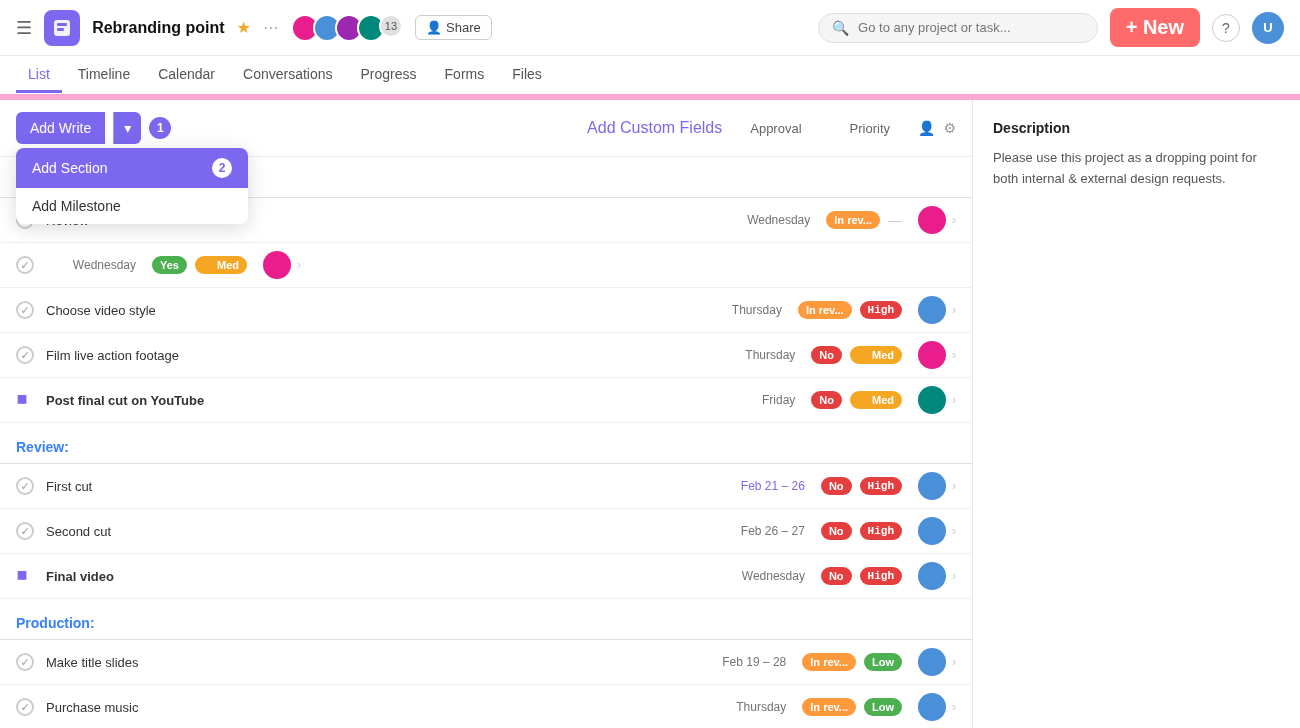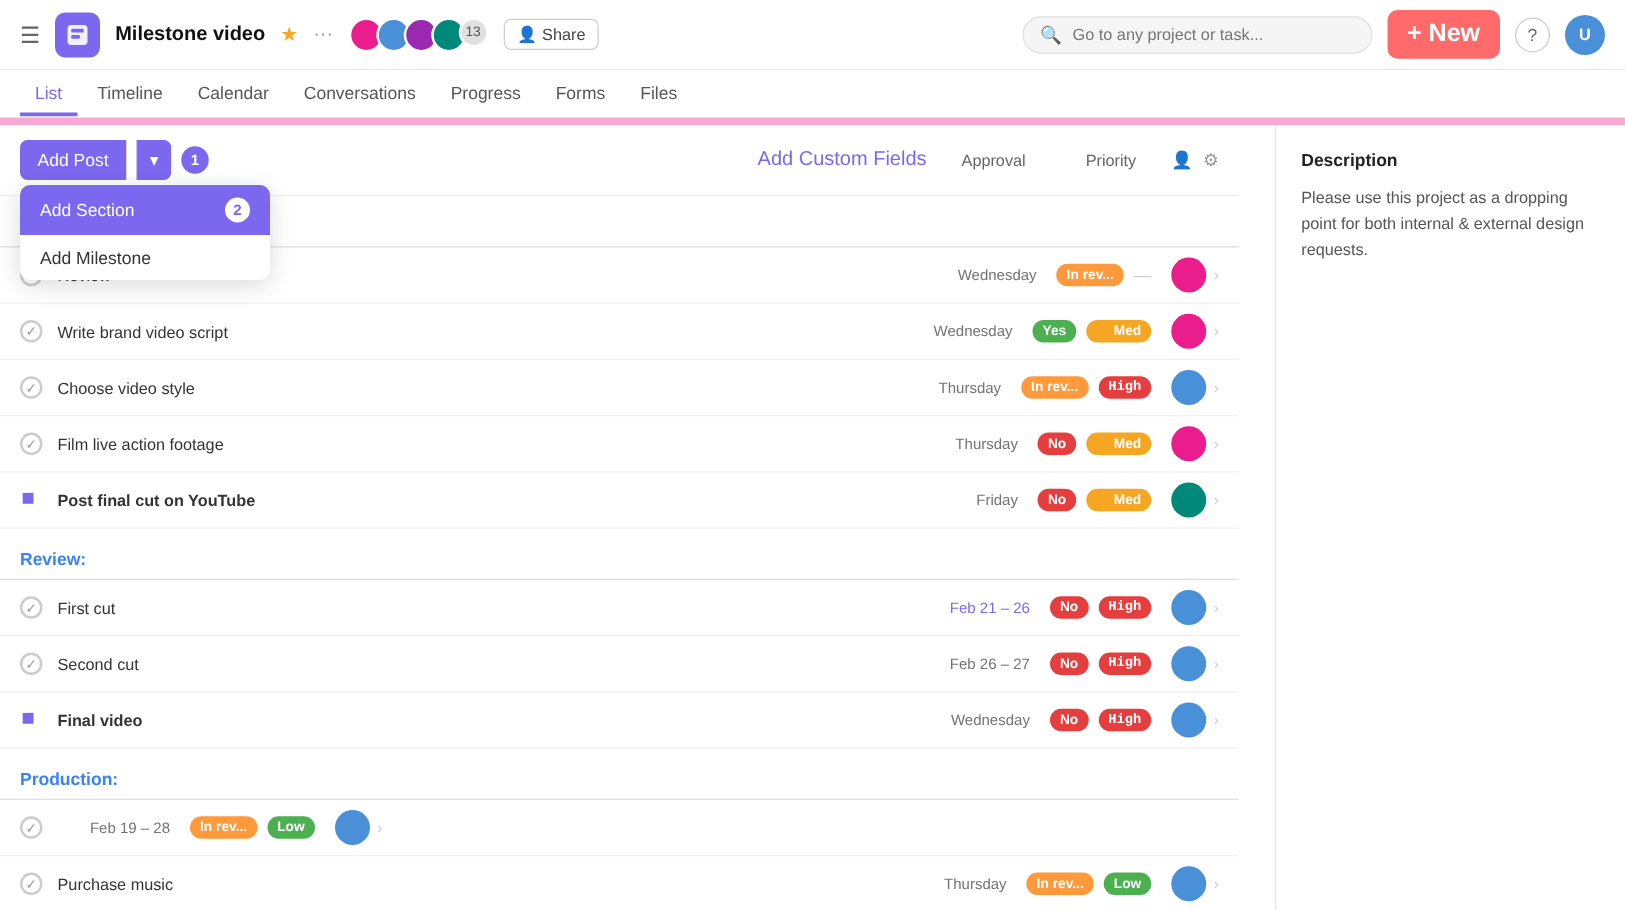--- a/index.html
+++ b/index.html
@@ -39,21 +39,21 @@
     .toolbar { display: flex; align-items: center; padding: 12px 16px; gap: 8px; border-bottom: 1px solid #eee; background: #fff; position: sticky; top: 0; z-index: 10; }
     .add-task-btn { background: #7b68ee; color: white; border: none; border-radius: 6px 0 0 6px; padding: 8px 14px; font-size: 14px; font-weight: 500; cursor: pointer; }
     .add-task-dropdown { background: #7b68ee; color: white; border: none; border-radius: 0 6px 6px 0; padding: 8px 10px; font-size: 14px; cursor: pointer; border-left: 1px solid rgba(255,255,255,0.3); }
     .task-count-badge { background: #7b68ee; color: white; border-radius: 50%; width: 22px; height: 22px; font-size: 12px; display: flex; align-items: center; justify-content: center; font-weight: 600; }
     .toolbar-spacer { flex: 1; }
     .add-custom-fields { color: #7b68ee; font-size: 16px; cursor: pointer; }
     .col-header { font-size: 13px; color: #666; padding: 0 20px; }
     .col-icon { color: #999; font-size: 14px; cursor: pointer; }
 
     
-    .dropdown-menu { position: absolute; top: 48px; left: 16px; background: white; border-radius: 8px; box-shadow: 0 4px 20px rgba(0,0,0,0.15); z-index: 100; width: 200px; overflow: hidden; }
+    .dropdown-menu { position: absolute; top: 48px; left: 16px; background: white; border-radius: 8px; box-shadow: 0 4px 20px rgba(0,0,0,0.15); z-index: 100; width: 232px; overflow: hidden; }
     .dropdown-item { padding: 10px 16px; font-size: 14px; cursor: pointer; display: flex; align-items: center; justify-content: space-between; }
     .dropdown-item.highlighted { background: #7b68ee; color: white; }
     .dropdown-item.highlighted .item-badge { background: white; color: #7b68ee; border-radius: 50%; width: 20px; height: 20px; display: flex; align-items: center; justify-content: center; font-size: 12px; font-weight: 700; }
 
     
     .section-header { display: flex; align-items: center; padding: 16px 16px 8px; font-size: 14px; font-weight: 600; color: #3b82f6; border-bottom: 1px solid #e0e0e0; }
 
     .task-row { display: flex; align-items: center; padding: 8px 16px; border-bottom: 1px solid #f0f0f0; cursor: pointer; }
     .task-check { width: 18px; height: 18px; border-radius: 50%; border: 2px solid #ccc; display: flex; align-items: center; justify-content: center; margin-right: 12px; flex-shrink: 0; color: #999; font-size: 11px; }
     .task-name { flex: 1; font-size: 13px; color: #333; }
@@ -68,21 +68,21 @@
     .badge-dash { color: #ccc; margin-right: 8px; font-size: 14px; }
 
     .priority-high { background: #e53e3e; color: white; font-family: Liberation Mono, monospace; }
     .priority-med { background: #f5a623; color: white; padding-left: 22px; }
     .priority-low { background: #4CAF50; color: white; }
 
     .task-avatar { width: 28px; height: 28px; border-radius: 50%; background: #ccc; margin-left: 8px; flex-shrink: 0; overflow: hidden; display: flex; align-items: center; justify-content: center; font-size: 11px; font-weight: 600; color: white; }
     .task-chevron { color: #ccc; font-size: 12px; margin-left: 6px; cursor: pointer; }
 
     
-    .right-panel { width: 280px; background: #fff; border-left: 1px solid #e8e8e8; padding: 20px; overflow-y: auto; margin-left: 29px; }
+    .right-panel { width: 328px; background: #fff; border-left: 1px solid #e8e8e8; padding: 20px; overflow-y: auto; }
     .panel-title { font-size: 14px; font-weight: 600; color: #222; margin-bottom: 12px; }
     .panel-text { font-size: 13px; color: #555; line-height: 1.6; }
 
     
     .task-area::-webkit-scrollbar { width: 6px; }
     .task-area::-webkit-scrollbar-track { background: #f1f1f1; }
     .task-area::-webkit-scrollbar-thumb { background: #ccc; border-radius: 3px; }
 
     
     .av-blue { background: #4a90d9; }
@@ -97,21 +97,21 @@
 
   <div class="top-bar">
     <span class="menu-icon">☰</span>
     <div class="app-logo">
       <svg width="20" height="20" viewBox="0 0 20 20">
           <rect x="2" y="2" width="16" height="16" rx="3" fill="white" opacity="0.9"></rect>
           <rect x="5" y="5" width="10" height="3" rx="1" fill="#7b68ee"></rect>
           <rect x="5" y="10" width="7" height="3" rx="1" fill="#7b68ee"></rect>
         </svg>
     </div>
-    <span class="project-title">Milestone video</span>
+    <span class="project-title">Rebranding point</span>
     <span class="star-icon">★</span>
     <span class="more-icon">···</span>
 
     <div class="avatar-stack">
       <div class="task-avatar av-pink" style="margin-left:0;width:28px;height:28px;border:2px solid #fff;"></div>
       <div class="task-avatar av-blue" style="margin-left:-6px;width:28px;height:28px;border:2px solid #fff;"></div>
       <div class="task-avatar av-purple" style="margin-left:-6px;width:28px;height:28px;border:2px solid #fff;"></div>
       <div class="task-avatar av-teal" style="margin-left:-6px;width:28px;height:28px;border:2px solid #fff;"></div>
       <div class="avatar-count" style="margin-left:-6px;">13</div>
     </div>
@@ -142,21 +142,21 @@
     <div class="nav-tab">Conversations</div>
     <div class="nav-tab">Progress</div>
     <div class="nav-tab">Forms</div>
     <div class="nav-tab">Files</div>
   </div>
 
   <div class="main-content">
     <div class="task-area">
 
       <div class="toolbar">
-        <button class="add-task-btn">Add Post</button>
+        <button class="add-task-btn">Add Write</button>
         <button class="add-task-dropdown">▾</button>
         <div class="task-count-badge">1</div>
 
         <div class="dropdown-menu">
           <div class="dropdown-item highlighted">
             <span>Add Section</span>
             <span class="item-badge">2</span>
           </div>
           <div class="dropdown-item">
             <span>Add Milestone</span>
@@ -180,21 +180,20 @@
         <span class="task-name">Review</span>
         <span class="task-date">Wednesday</span>
         <span class="badge badge-orange">In rev...</span>
         <span class="badge-dash">—</span>
         <div class="task-avatar av-pink"></div>
         <span class="task-chevron">›</span>
       </div>
 
       <div class="task-row">
         <div class="task-check">✓</div>
-        <span class="task-name">Write brand video script</span>
         <span class="task-date">Wednesday</span>
         <span class="badge badge-green">Yes</span>
         <span class="badge badge-yellow priority-med">Med</span>
         <div class="task-avatar av-pink"></div>
         <span class="task-chevron">›</span>
       </div>
 
       <div class="task-row">
         <div class="task-check">✓</div>
         <span class="task-name">Choose video style</span>
@@ -258,20 +257,21 @@
         <div class="task-avatar av-blue"></div>
         <span class="task-chevron">›</span>
       </div>
 
       <div class="section-header">
         <span>Production:</span>
       </div>
 
       <div class="task-row">
         <div class="task-check">✓</div>
+        <span class="task-name">Make title slides</span>
         <span class="task-date">Feb 19 – 28</span>
         <span class="badge badge-orange">In rev...</span>
         <span class="badge badge-green priority-low">Low</span>
         <div class="task-avatar av-blue"></div>
         <span class="task-chevron">›</span>
       </div>
 
       <div class="task-row">
         <div class="task-check">✓</div>
         <span class="task-name">Purchase music</span>

